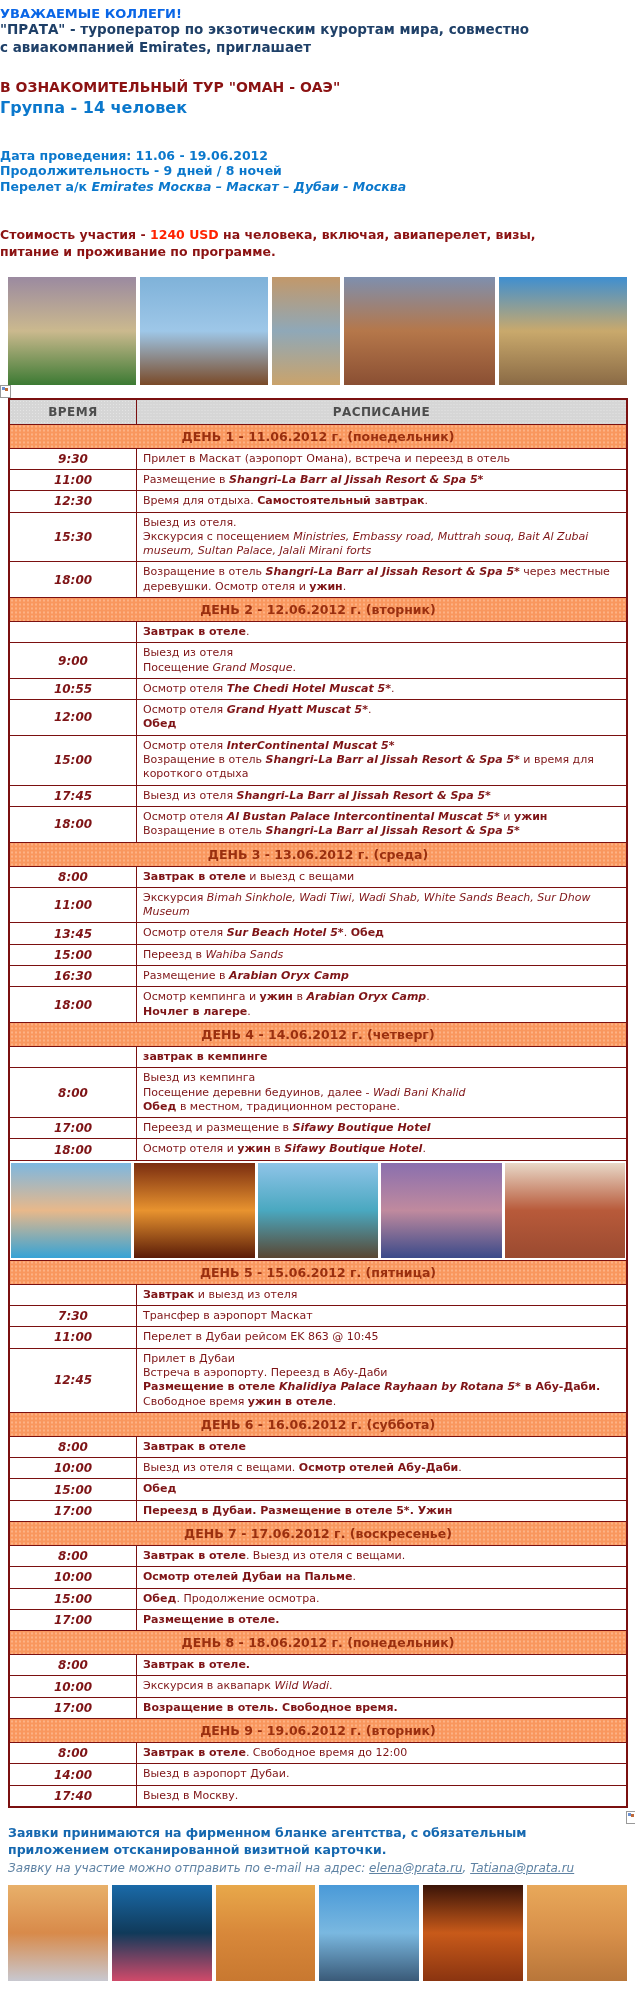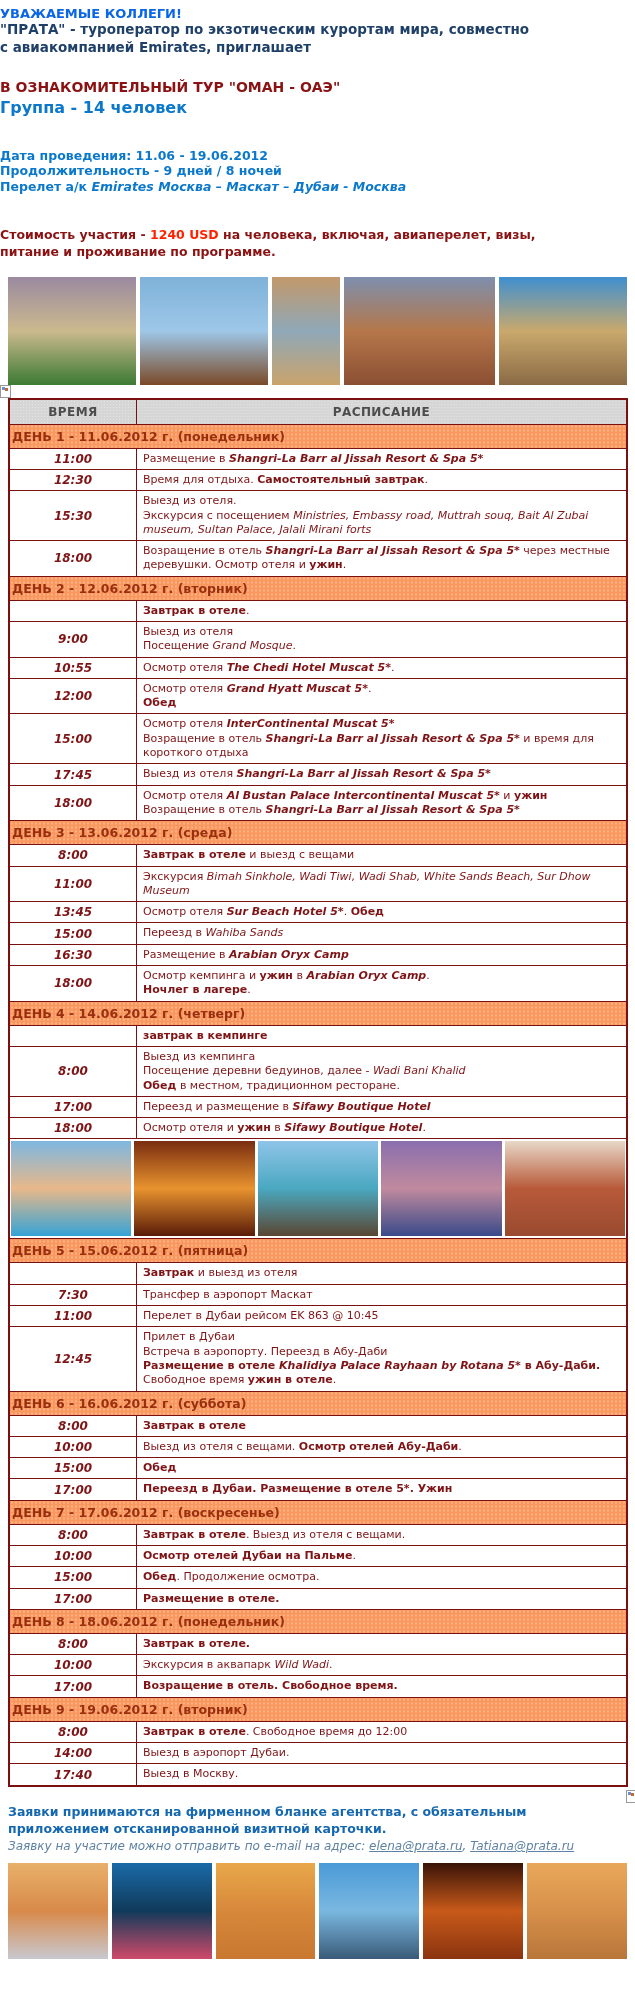--- a/index.html
+++ b/index.html
@@ -23,21 +23,21 @@
   #strip3{height:96px;margin-top:10px}
   .tablewrap{position:relative;margin:13px 0 0 8px;width:620px}
   table{width:620px;border-collapse:collapse;border:2px solid var(--border-maroon);table-layout:fixed}
   th,td{border:1px solid var(--border-maroon)}
   thead th{background:var(--header-bg);
     background-image:radial-gradient(#e4e4e4 1px,transparent 1px);background-size:3px 3px;
     color:var(--header-text);font-size:12px;padding:5px 4px;letter-spacing:.4px}
   th.time-col{width:118px}
   .day-row td{background-color:var(--band-bg);
     background-image:radial-gradient(var(--band-dot) 1px,transparent 1px);background-size:4px 4px;
-    color:var(--band-text);font-weight:bold;text-align:left;font-size:12.5px;padding:4px 2px}
+    color:var(--band-text);font-weight:bold;text-align:center;font-size:12.5px;padding:4px 2px}
   .time-cell{text-align:center;font-weight:bold;font-style:italic;color:var(--maroon-text);
     font-size:12px;padding:3px 2px;vertical-align:middle}
   .sched-cell{color:var(--maroon-text);font-size:11px;line-height:1.3;padding:3px 6px;vertical-align:middle;
     word-wrap:break-word}
   .photos-row td{padding:2px 1px}
   .strip-mid{display:flex;gap:3px;height:95px;margin:0}
   .foot{margin:0 8px}
   .nb{color:var(--footer-blue);font-weight:bold;font-style:italic;font-size:12px;margin-top:17px}
   .apply{color:var(--footer-blue);font-weight:bold;font-size:12.5px;margin-top:17px;line-height:1.35;max-width:600px}
   .email-line{color:var(--email-blue);font-style:italic;font-size:12px;margin-top:2px}
@@ -83,20 +83,26 @@
       <tr>
         <th class="time-col">ВРЕМЯ</th>
         <th>РАСПИСАНИЕ</th>
       </tr>
     </thead>
     <tbody id="tbody">
         <tr class="day-row">
           <td colspan="2">ДЕНЬ 1 - 11.06.2012 г. (понедельник)</td>
         </tr>
         <tr>
+          <td class="time-cell">9:30</td>
+          <td class="sched-cell">
+            <div><span>Прилет в Маскат (аэропорт Омана), встреча и переезд в отель</span></div>
+          </td>
+        </tr>
+        <tr>
           <td class="time-cell">11:00</td>
           <td class="sched-cell">
             <div><span>Размещение в </span><span class="b i">Shangri-La Barr al Jissah Resort &amp; Spa 5*</span></div>
           </td>
         </tr>
         <tr>
           <td class="time-cell">12:30</td>
           <td class="sched-cell">
             <div><span>Время для отдыха. </span><span class="b">Самостоятельный завтрак</span><span>.</span></div>
           </td>

